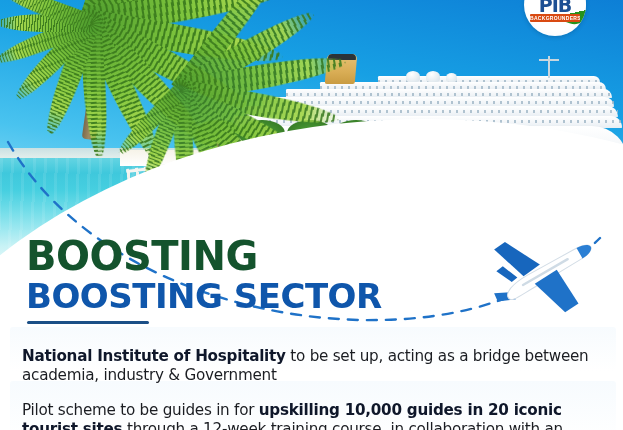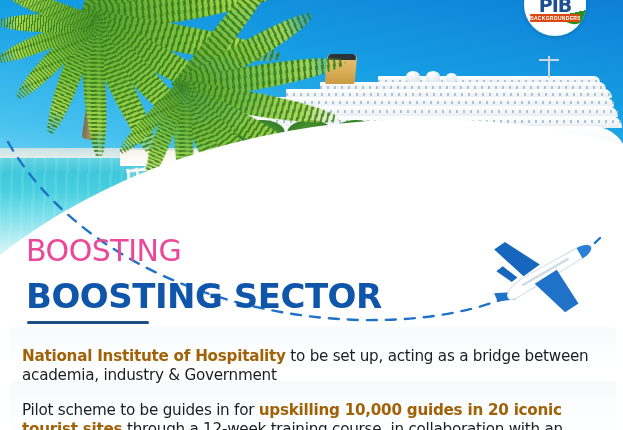--- a/index.html
+++ b/index.html
@@ -255,41 +255,41 @@
     transform:rotate(18deg);
     opacity:.92;
   }
 
   
   .content{position:absolute;left:0;top:228px;width:623px;height:202px;}
 
   .title-main{
     position:absolute;left:26px;top:8px;
     font-family:"DejaVu Sans", sans-serif;
-    font-weight:400;font-size:30px;letter-spacing:-.5px;
-    color:#ec4899;line-height:1;white-space:nowrap;
+    font-weight:700;font-size:40px;letter-spacing:-.5px;
+    color:#14532d;line-height:1;white-space:nowrap;
   }
   .title-sub{
     position:absolute;left:26px;top:51px;
     font-family:"DejaVu Sans", sans-serif;
     font-weight:700;font-size:34px;letter-spacing:-.5px;
     color:#0f56ab;line-height:1;white-space:nowrap;
   }
   .rule{
     position:absolute;left:27px;top:93px;width:122px;height:3px;
     background:#1b4f86;border-radius:2px;
   }
 
   .para{
     position:absolute;left:22px;width:588px;
     font-family:"DejaVu Sans", sans-serif;
     font-size:15.2px;line-height:19px;color:#1b1d22;
     letter-spacing:-.25px;
   }
-  .para b{color:#a16207;font-weight:700;}
+  .para b{color:#0f172a;font-weight:700;}
   .p1{top:104px;}
   .p2{top:158px;}
 
   .panel{
     position:absolute;left:10px;width:606px;
     background:linear-gradient(180deg,#f7fbfe 0%,#ffffff 100%);
     border-radius:3px;
   }
   .panel1{top:99px;height:44px;}
   .panel2{top:153px;height:60px;}

